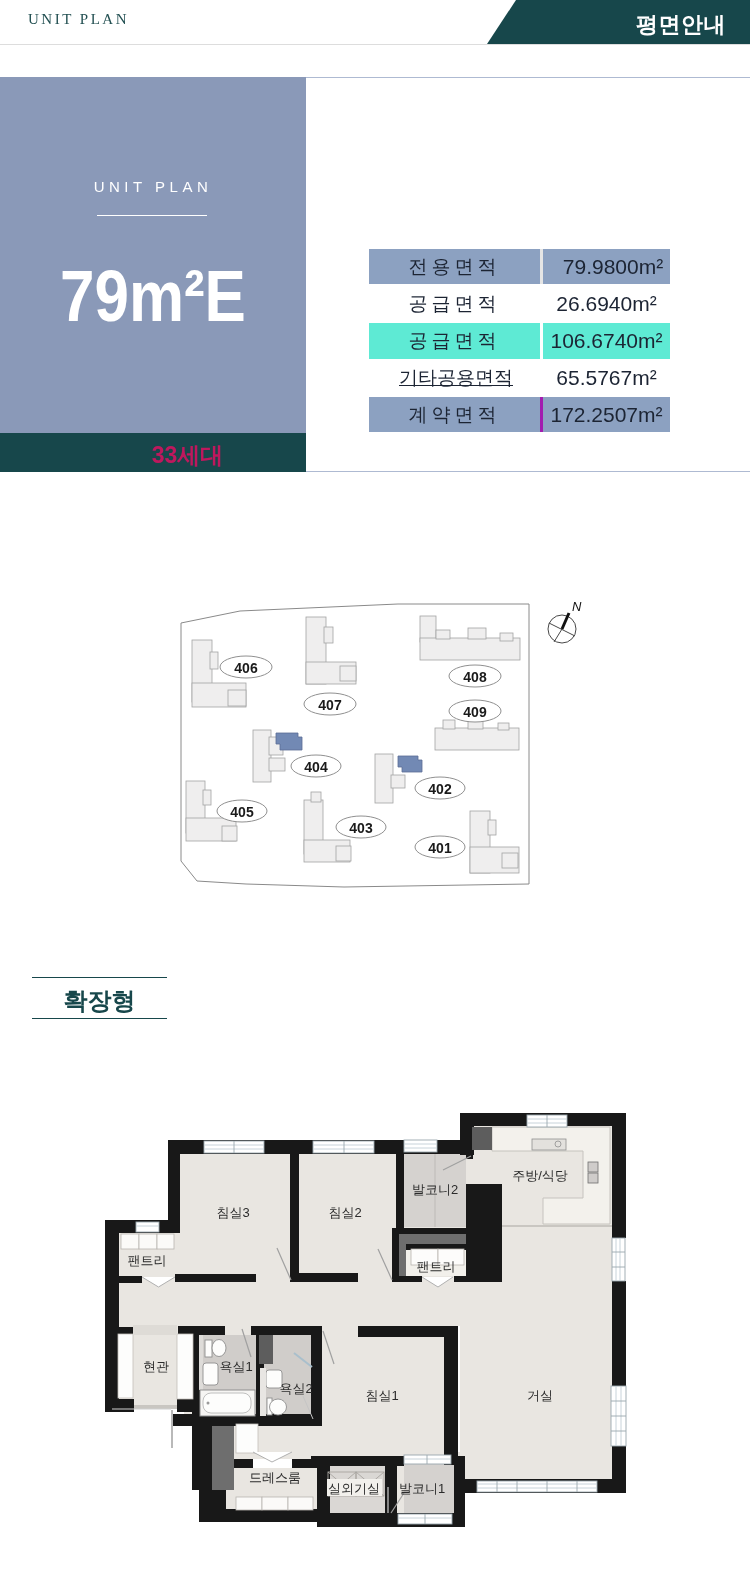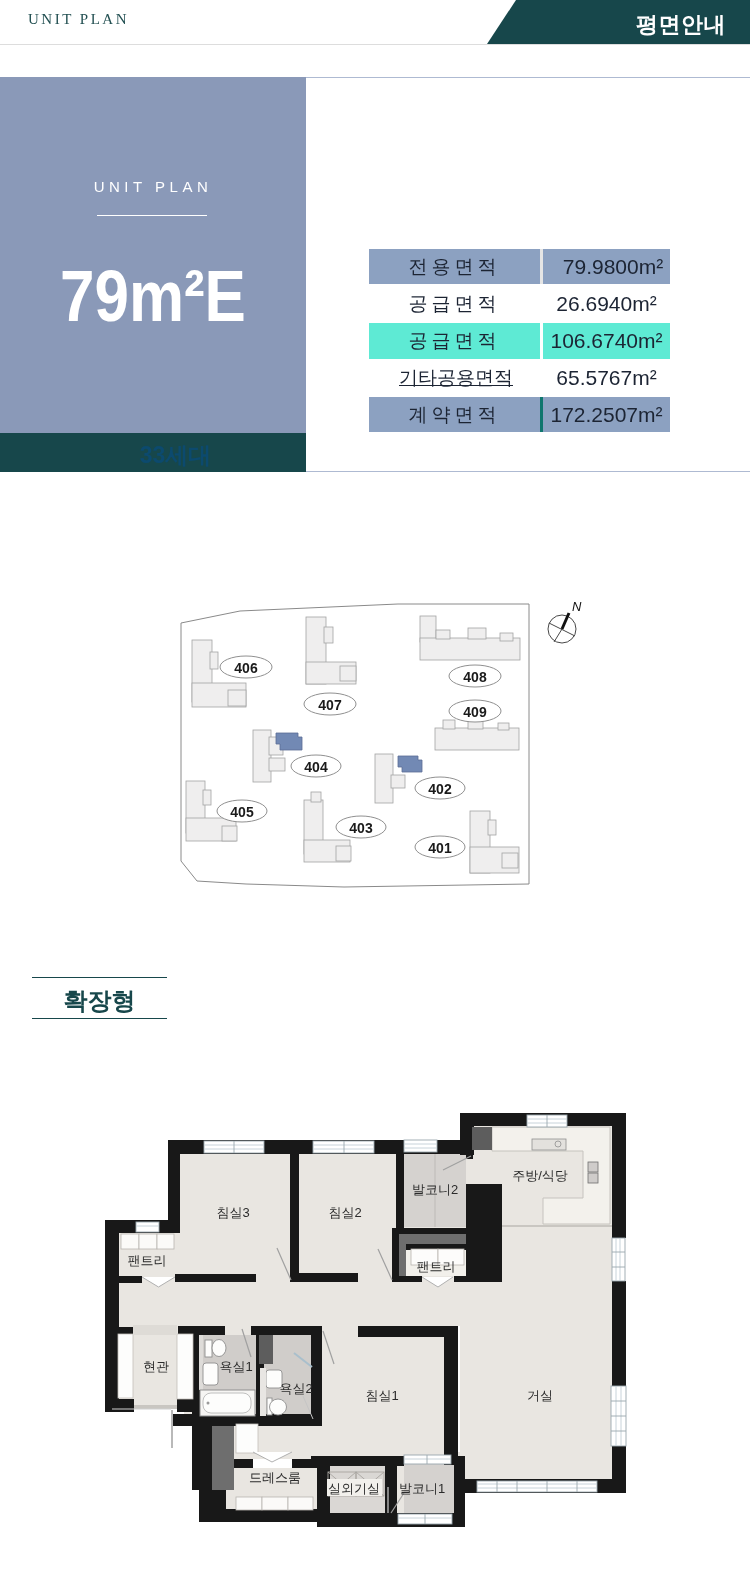--- a/index.html
+++ b/index.html
@@ -21,21 +21,21 @@
 
   <div class="abs" style="left:0;top:77px;width:306px;height:356px;background:#8a99b8;"></div>
 
   <div class="abs" style="left:0;top:178px;width:306px;text-align:center;color:#fff;font-size:15px;letter-spacing:4.5px;">UNIT PLAN</div>
 
   <div class="abs" style="left:97px;top:215px;width:110px;height:1px;background:#fff;"></div>
 
   <div class="abs" style="left:0;top:255px;width:306px;text-align:center;color:#fff;font-size:72px;font-weight:bold;transform:scaleX(0.86);">79m²E</div>
 
   <div class="abs" style="left:0;top:433px;width:306px;height:39px;background:#17474b;"></div>
-  <div class="abs" style="left:0;top:440px;width:306px;text-align:center;color:#0c4a6e;font-size:23px;font-weight:bold;padding-left:45px;">33세대</div>
+  <div class="abs" style="left:12px;top:440px;width:306px;text-align:center;color:#be185d;font-size:23px;font-weight:bold;padding-left:45px;">33세대</div>
 
   <div class="abs" style="left:306px;top:77px;width:444px;height:395px;border-top:1px solid #aebad2;border-bottom:1px solid #aebad2;background:#fff;"></div>
 
   <div class="abs" style="left:369px;top:249px;width:301px;">
     <table style="border-collapse:separate;border-spacing:0 0;width:301px;font-size:21px;color:#1c2433;">
       <tbody>
           <tr style="background:#8ca1c1;">
             <td style="width:174px;height:35px;text-align:center;font-size:19px;letter-spacing:4px;border-right:3px solid #e5e5e5;">전용면적</td>
             <td style="text-align:center;padding-left:13px;">79.9800m²</td>
           </tr>
@@ -45,21 +45,21 @@
           </tr>
       <tr style="background:#5eead4;">
             <td style="height:36px;text-align:center;font-size:19px;letter-spacing:4px;border-right:3px solid #fff;">공급면적</td>
             <td style="text-align:center;">106.6740m²</td>
           </tr>
       <tr style="background:#fff;">
             <td style="height:38px;text-align:center;font-size:19px;letter-spacing:0px;text-decoration:underline;">기타공용면적</td>
             <td style="text-align:center;">65.5767m²</td>
           </tr>
       <tr style="background:#8ca1c1;">
-            <td style="height:35px;text-align:center;font-size:19px;letter-spacing:4px;border-right:3px solid #0f766e;">계약면적</td>
+            <td style="height:35px;text-align:center;font-size:19px;letter-spacing:4px;border-right:3px solid #a21caf;">계약면적</td>
             <td style="text-align:center;">172.2507m²</td>
           </tr>
     </tbody>
       </table>
   </div>
 
   <div class="abs" id="sitemap" style="left:0;top:580px;width:750px;height:330px;">
   <svg width="750" height="330" viewBox="0 580 750 330">
     <g font-family="Liberation Sans, sans-serif">
 

